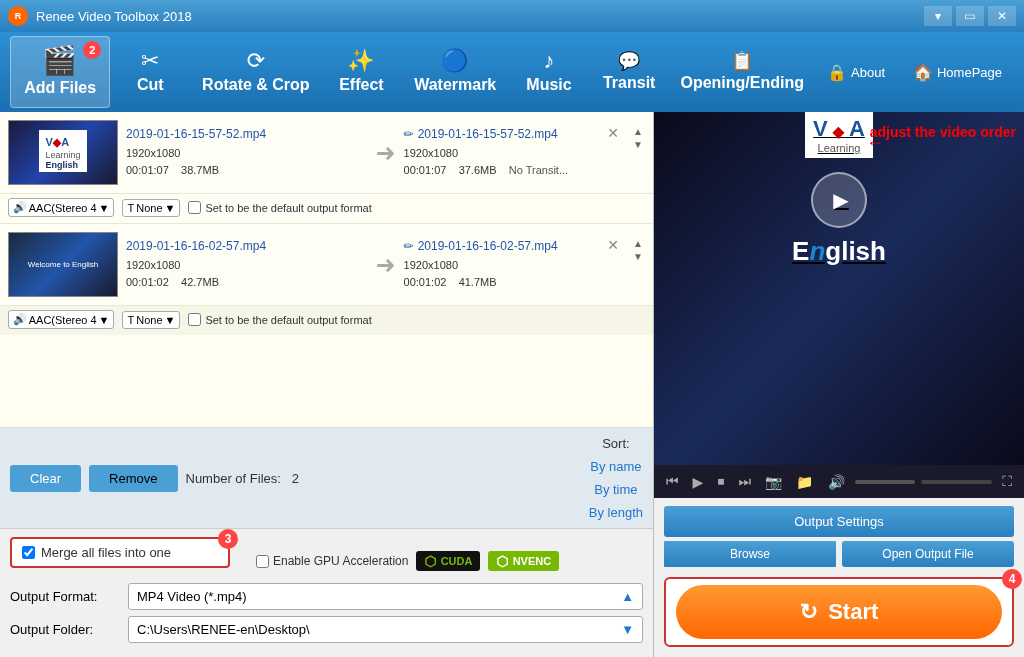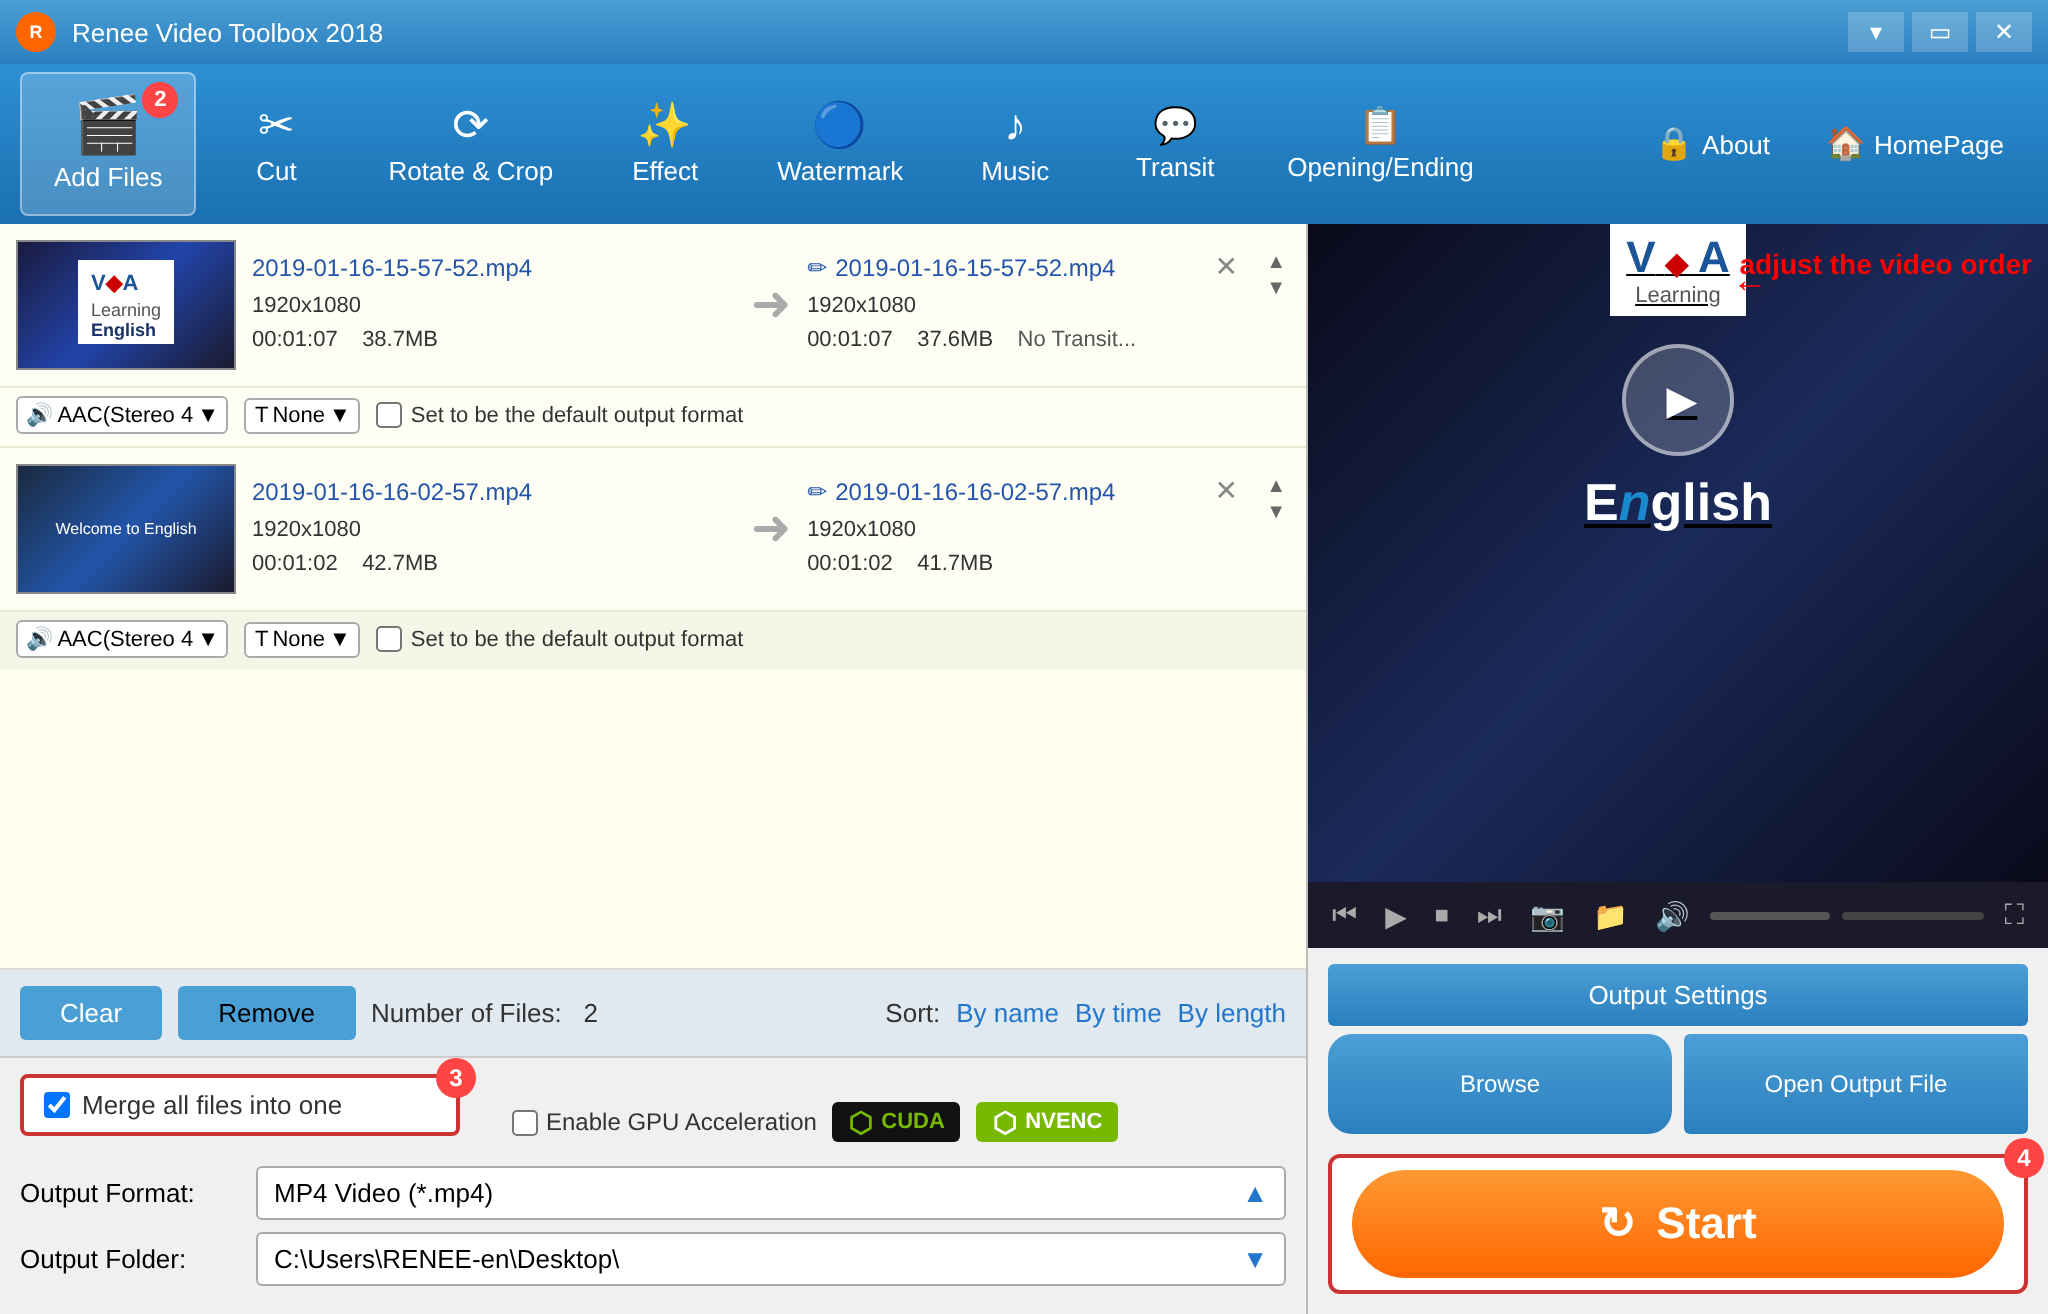--- a/index.html
+++ b/index.html
@@ -54,21 +54,21 @@
       position: relative;
       min-width: 80px;
       height: 72px;
       border-radius: 4px;
     }
     .tool-btn.active {
       background: rgba(255,255,255,0.2);
       border: 1px solid rgba(255,255,255,0.4);
     }
     .tool-btn .icon { font-size: 28px; line-height: 1; }
-    .tool-btn .label { font-size: 13px; white-space: nowrap; }
+    .tool-btn .label { font-size: 16px; white-space: nowrap; font-weight: bold; }
     .tool-badge {
       position: absolute;
       top: 4px; right: 8px;
       background: #ff4444;
       color: white;
       border-radius: 50%;
       width: 18px; height: 18px;
       font-size: 11px;
       display: flex; align-items: center; justify-content: center;
       font-weight: bold;
@@ -200,21 +200,21 @@
       background: #4a9fd5;
       color: white; border: none; cursor: pointer;
       padding: 6px 20px; border-radius: 3px; font-size: 13px;
     }
     .btn-remove {
       background: #4a9fd5;
       color: #000000; border: none; cursor: pointer;
       padding: 6px 20px; border-radius: 3px; font-size: 13px;
     }
     .file-count { font-size: 13px; color: #333; }
-    .sort-controls { margin-left: auto; display: flex; align-items: center; gap: 8px; font-size: 13px; color: #333; }
+    .sort-controls { margin-left: auto; display: flex; align-items: center; gap: 8px; font-size: 13px; color: #333; flex-direction: column; }
     .sort-link { color: #2277cc; cursor: pointer; text-decoration: none; }
     .gpu-row {
       display: flex;
       align-items: center;
       gap: 8px;
       margin-bottom: 8px;
     }
     .gpu-check { display: flex; align-items: center; gap: 4px; font-size: 12px; color: #333; cursor: pointer; }
     .gpu-badge {
       background: #111;
@@ -362,21 +362,21 @@
       color: white; border: none; cursor: pointer;
       padding: 8px 20px; border-radius: 3px; font-size: 13px;
       width: 100%;
     }
     .browse-row {
       display: flex; gap: 6px;
     }
     .btn-browse {
       background: linear-gradient(to bottom, #4a9fd5, #2a7fbf);
       color: white; border: none; cursor: pointer;
-      padding: 18px 16px; border-radius: 12px; font-size: 12px;
+      padding: 6px 16px; border-radius: 1px; font-size: 12px;
       flex: 1;
     }
     .btn-open-output {
       background: linear-gradient(to bottom, #4a9fd5, #2a7fbf);
       color: white; border: none; cursor: pointer;
       padding: 6px 16px; border-radius: 3px; font-size: 12px;
       flex: 1;
     }
     .show-preview-row {
       display: flex; align-items: center; gap: 6px;

